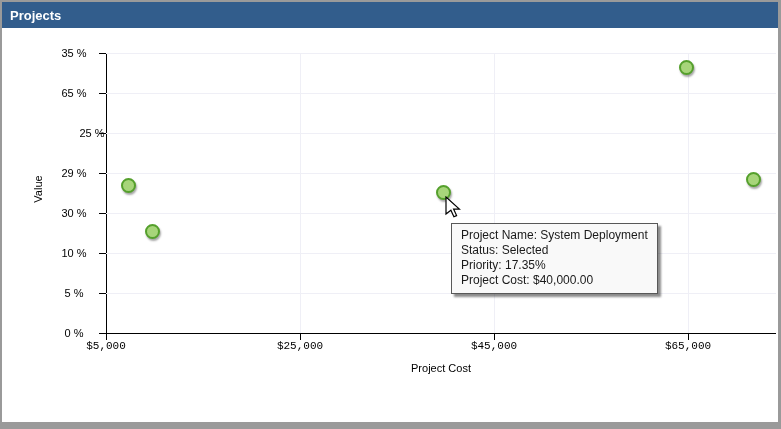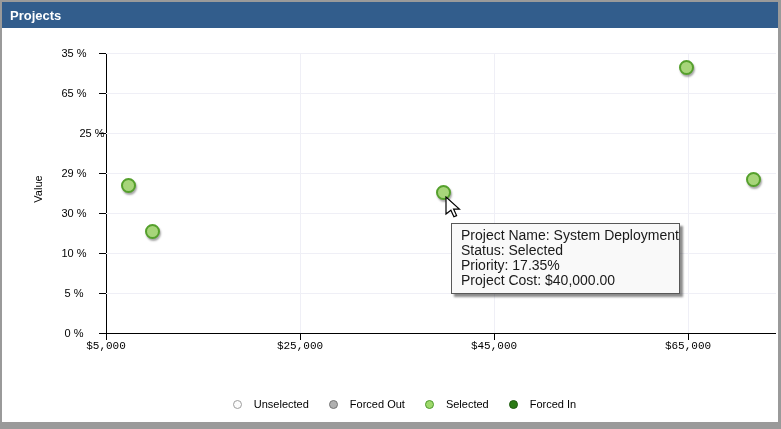--- a/index.html
+++ b/index.html
@@ -28,21 +28,21 @@
   .y-axis-title { transform:rotate(-90deg); transform-origin:center; width:80px; text-align:center; }
   .x-axis-title { width:120px; text-align:center; }
   .data-point {
     position:absolute; width:15px; height:15px; border-radius:50%;
     border:2px solid; box-shadow:1px 2px 2px rgba(0,0,0,0.35);
   }
   .tooltip {
     position:absolute; left:451px; top:223px;
     background:#F9F9F9; border:1px solid #585858;
     box-shadow:3px 3px 2px rgba(0,0,0,0.45);
-    padding:4px 0 5px 9px; font-size:14px; line-height:15px; color:#1A1A1A;
+    padding:4px 9px 5px 9px; font-size:12px; line-height:15px; color:#1A1A1A;
     white-space:nowrap; z-index:5;
   }
   .legend {
     position:absolute; left:28px; right:0; top:394px; height:20px;
     display:flex; justify-content:center; align-items:center; gap:20px;
   }
   .legend-item { display:flex; align-items:center; gap:12px; font-size:11px; color:#000; }
   .legend-marker { width:9px; height:9px; border-radius:50%; border:1px solid; }
   .cursor-svg { position:absolute; left:445px; top:196px; z-index:9; }
 </style>
@@ -86,49 +86,32 @@
       <div class="gridline-v" style="top: 53px; height: 280px; left: 300px;"></div>
       <div class="gridline-h" style="left: 106px; width: 670px; top: 53px;"></div>
       <div class="gridline-h" style="left: 106px; width: 670px; top: 93px;"></div>
       <div class="gridline-h" style="left: 106px; width: 670px; top: 133px;"></div>
       <div class="gridline-h" style="left: 106px; width: 670px; top: 173px;"></div>
       <div class="gridline-h" style="left: 106px; width: 670px; top: 213px;"></div>
       <div class="gridline-h" style="left: 106px; width: 670px; top: 253px;"></div>
       <div class="gridline-h" style="left: 106px; width: 670px; top: 293px;"></div>
 
     <div class="axis-title y-axis-title" style="left:-2px; top:183px;">Value</div>
+    <div class="axis-title x-axis-title" style="left:381px; top:362px;">Project Cost</div>
 
     <div class="data-point" style="left: 120.75px; top: 177.9px; background: rgb(167, 213, 122); border-color: rgb(85, 160, 44);"></div>
       <div class="data-point" style="left: 145px; top: 224.3px; background: rgb(167, 213, 122); border-color: rgb(85, 160, 44);"></div>
       <div class="data-point" style="left: 436px; top: 184.7px; background: rgb(167, 213, 122); border-color: rgb(85, 160, 44);"></div>
       <div class="data-point" style="left: 678.5px; top: 59.5px; background: rgb(167, 213, 122); border-color: rgb(85, 160, 44);"></div>
       <div class="data-point" style="left: 746.4px; top: 171.5px; background: rgb(167, 213, 122); border-color: rgb(85, 160, 44);"></div>
       <div class="tooltip">
       <div>Project Name: System Deployment</div>
       <div>Status: Selected</div>
       <div>Priority: 17.35%</div>
       <div>Project Cost: $40,000.00</div>
     </div>
 
     <svg class="cursor-svg" width="22" height="24" viewBox="0 0 22 24">
       <path d="M1,1 L1,18 L5.9,14.2 L8.9,20.8 L11.6,19.6 L8.6,13.1 L14.4,13.1 Z" fill="#FFFFFF" stroke="#000000" stroke-width="1.2"></path>
     </svg>
 
-    <div class="legend" id="legend-row">
-      <div class="legend-item">
-        <span class="legend-marker" style="background: rgb(252, 252, 252); border-color: rgb(158, 158, 158);"></span>
-        <span>Unselected</span>
-      </div>
-      <div class="legend-item">
-        <span class="legend-marker" style="background: rgb(176, 176, 176); border-color: rgb(117, 117, 117);"></span>
-        <span>Forced Out</span>
-      </div>
-      <div class="legend-item">
-        <span class="legend-marker" style="background: rgb(158, 217, 107); border-color: rgb(78, 154, 46);"></span>
-        <span>Selected</span>
-      </div>
-      <div class="legend-item">
-        <span class="legend-marker" style="background: rgb(43, 122, 21); border-color: rgb(30, 90, 15);"></span>
-        <span>Forced In</span>
-      </div>
-    </div>
   </div>
 </div>
 
 </body></html>

